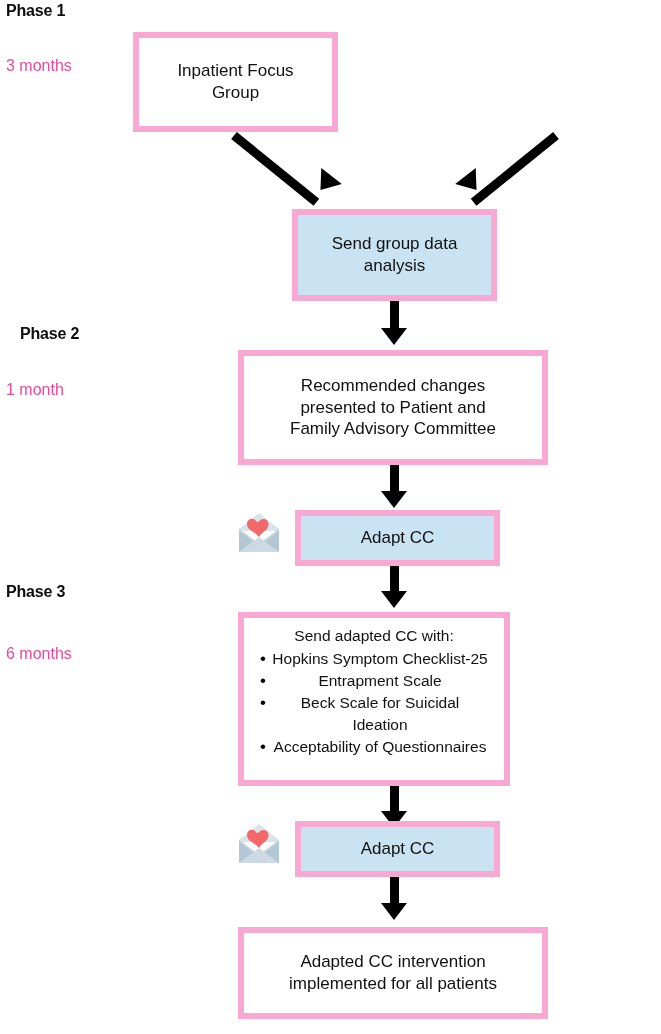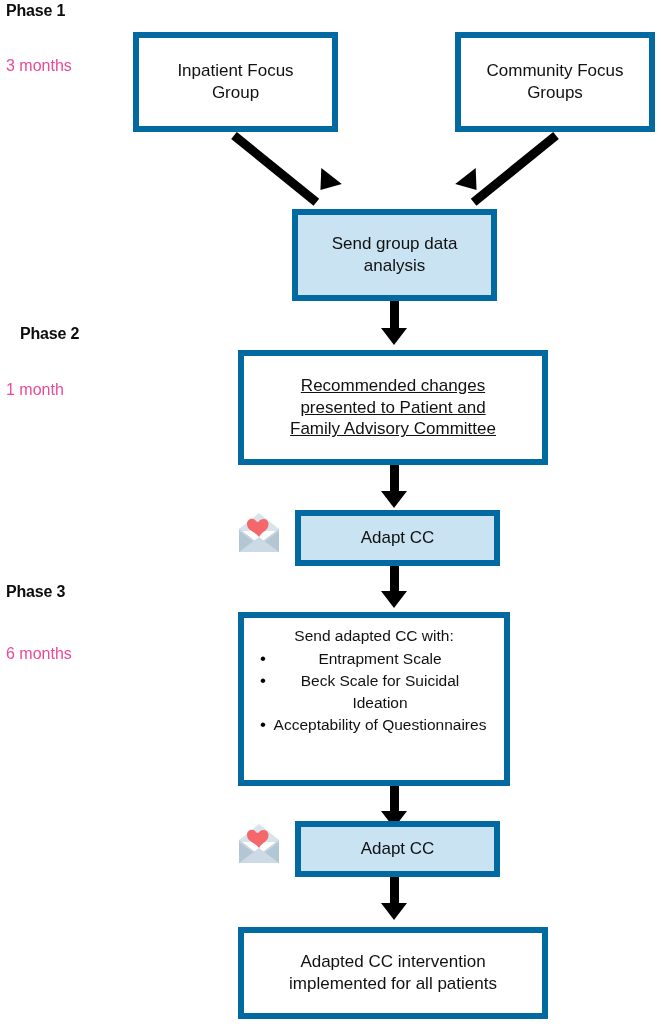--- a/index.html
+++ b/index.html
@@ -34,21 +34,21 @@
     font-weight: normal;
     font-size: 16px;
     color: #ec4899;
     white-space: nowrap;
   }
 
   
   .node {
     position: absolute;
     box-sizing: border-box;
-    border: 6px solid #0369a1;
+    border: 6px solid #f9a8d4;
     background: #ffffff;
     display: flex;
     align-items: center;
     justify-content: center;
     text-align: center;
     line-height: 1.28;
     font-size: 17px;
     color: #111111;
     padding: 2px 6px;
   }
@@ -144,40 +144,36 @@
   <div class="phase-duration" style="left:6px; top:381px;">1 month</div>
 
   <div class="phase-title" style="left:6px; top:583px;">Phase 3</div>
   <div class="phase-duration" style="left:6px; top:645px;">6 months</div>
 
   <div class="node" style="left:133px; top:32px; width:205px; height:100px;">
     <span class="txt">Inpatient Focus
 Group</span>
   </div>
 
-  <div class="node" style="left:455px; top:32px; width:200px; height:100px;">
-    <span class="txt">Community Focus
-Groups</span>
-  </div>
 
   <div class="diag" style="left:234px; top:131px; width:106px; transform: rotate(39deg);"></div>
   <div class="diag-head" style="left:313px; top:174px; transform: rotate(38deg);"></div>
 
   <div class="diag" style="left:556px; top:131px; width:106px; transform: rotate(141deg);"></div>
   <div class="diag-head" style="left:458px; top:174px; transform: rotate(-38deg);"></div>
 
   <div class="node blue" style="left:292px; top:209px; width:205px; height:92px;">
     <span class="txt">Send group data
 analysis</span>
   </div>
 
   <div class="vline" style="left:390px; top:301px; height:30px;"></div>
   <div class="arrow-down" style="left:381px; top:328px;"></div>
 
-  <div class="node" style="left:238px; top:350px; width:310px; height:115px;text-decoration:underline;">
+  <div class="node" style="left:238px; top:350px; width:310px; height:115px;">
     <span class="txt">Recommended changes
 presented to Patient and
 Family Advisory Committee</span>
   </div>
 
   <div class="vline" style="left:390px; top:465px; height:28px;"></div>
   <div class="arrow-down" style="left:381px; top:491px;"></div>
 
   <svg class="env-icon" style="left:235px; top:511px;" viewBox="0 0 48 44" aria-hidden="true">
     <path d="M24 2 L44 18 L44 20 L4 20 L4 18 Z" fill="#d8e4ec"></path>
@@ -195,20 +191,21 @@
   <div class="node blue" style="left:295px; top:510px; width:205px; height:56px;">
     <span class="txt">Adapt CC</span>
   </div>
 
   <div class="vline" style="left:390px; top:566px; height:27px;"></div>
   <div class="arrow-down" style="left:381px; top:591px;"></div>
 
   <div class="node listbox" style="left:238px; top:612px; width:272px; height:174px;">
     <span class="list-head">Send adapted CC with:</span>
     <ul>
+      <li>Hopkins Symptom Checklist-25</li>
       <li>Entrapment Scale</li>
       <li>Beck Scale for Suicidal Ideation</li>
       <li>Acceptability of Questionnaires</li>
     </ul>
   </div>
 
   <div class="vline" style="left:390px; top:786px; height:27px;"></div>
   <div class="arrow-down" style="left:381px; top:811px;"></div>
 
   <svg class="env-icon" style="left:235px; top:822px;" viewBox="0 0 48 44" aria-hidden="true">

